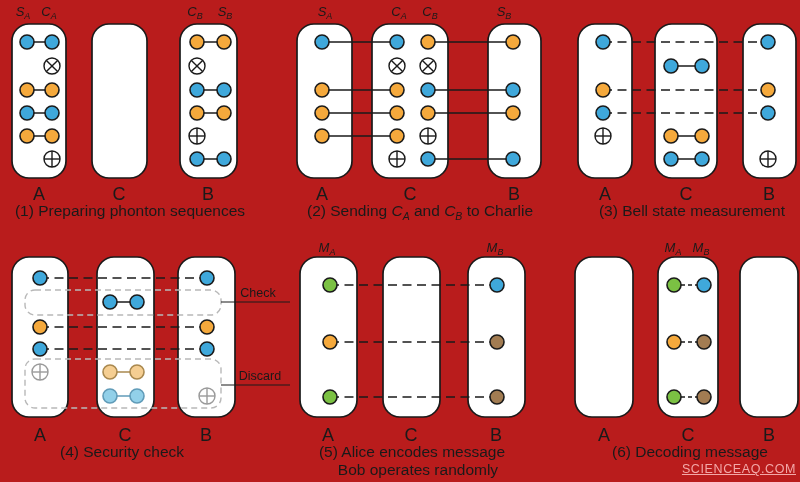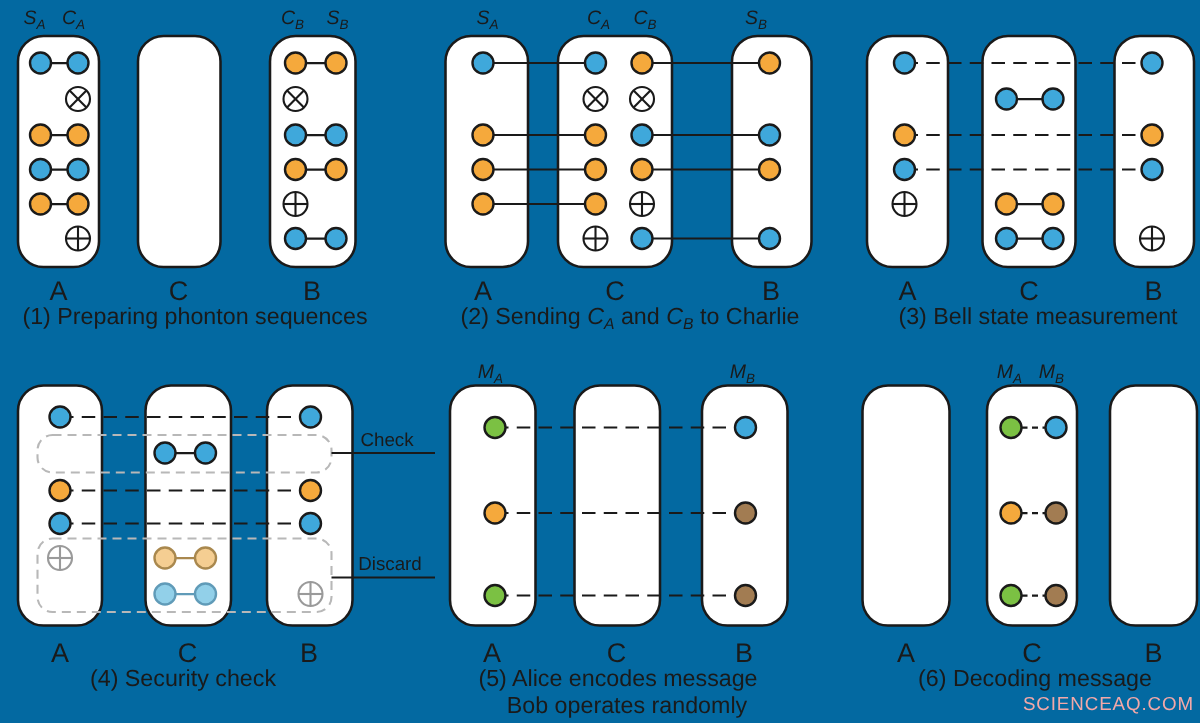--- a/index.html
+++ b/index.html
@@ -1,16 +1,16 @@
 <!DOCTYPE html>
 <html><head>
 <meta charset="utf-8">
 <style>
   html,body{margin:0;padding:0;background:#ffffff;}
-  .canvas{position:relative;width:800px;height:482px;background:#0369a1;overflow:hidden;
+  .canvas{position:relative;width:800px;height:482px;background:#b91c1c;overflow:hidden;
           font-family:"Liberation Sans",sans-serif;}
   .canvas svg{position:absolute;left:0;top:0;}
   .canvas svg text{font-family:"Liberation Sans",sans-serif;}
   .watermark{position:absolute;top:462px;right:4px;font-size:12.5px;letter-spacing:0.6px;}
 </style>
 </head>
 <body>
 
 <div class="canvas">
   <svg width="800" height="482" viewBox="0 0 800 482" xmlns="http://www.w3.org/2000/svg">
@@ -207,14 +207,14 @@
       <circle cx="704" cy="342" r="7" fill="#A27C52" stroke="#1A1A1A" stroke-width="1.6"></circle>
       <circle cx="674" cy="397" r="7" fill="#7BC143" stroke="#1A1A1A" stroke-width="1.6"></circle>
       <circle cx="704" cy="397" r="7" fill="#A27C52" stroke="#1A1A1A" stroke-width="1.6"></circle>
       <text x="673" y="252" text-anchor="middle" font-size="13" fill="#1A1A1A"><tspan font-style="italic">M</tspan><tspan font-style="italic" font-size="9" dy="3">A</tspan></text>
       <text x="701" y="252" text-anchor="middle" font-size="13" fill="#1A1A1A"><tspan font-style="italic">M</tspan><tspan font-style="italic" font-size="9" dy="3">B</tspan></text>
       <text x="604" y="441" text-anchor="middle" font-size="18" fill="#1A1A1A"><tspan>A</tspan></text>
       <text x="688" y="441" text-anchor="middle" font-size="18" fill="#1A1A1A"><tspan>C</tspan></text>
       <text x="769" y="441" text-anchor="middle" font-size="18" fill="#1A1A1A"><tspan>B</tspan></text>
       <text x="690" y="457" text-anchor="middle" font-size="15.5" fill="#1A1A1A"><tspan>(6) Decoding message</tspan></text>
     </svg>
-  <div class="watermark" style="color: rgb(243, 168, 168);">SCIENCEAQ.COM</div>
+  <div class="watermark" style="color: rgb(243, 168, 168); text-decoration: underline;">SCIENCEAQ.COM</div>
 </div>
 
 </body></html>

